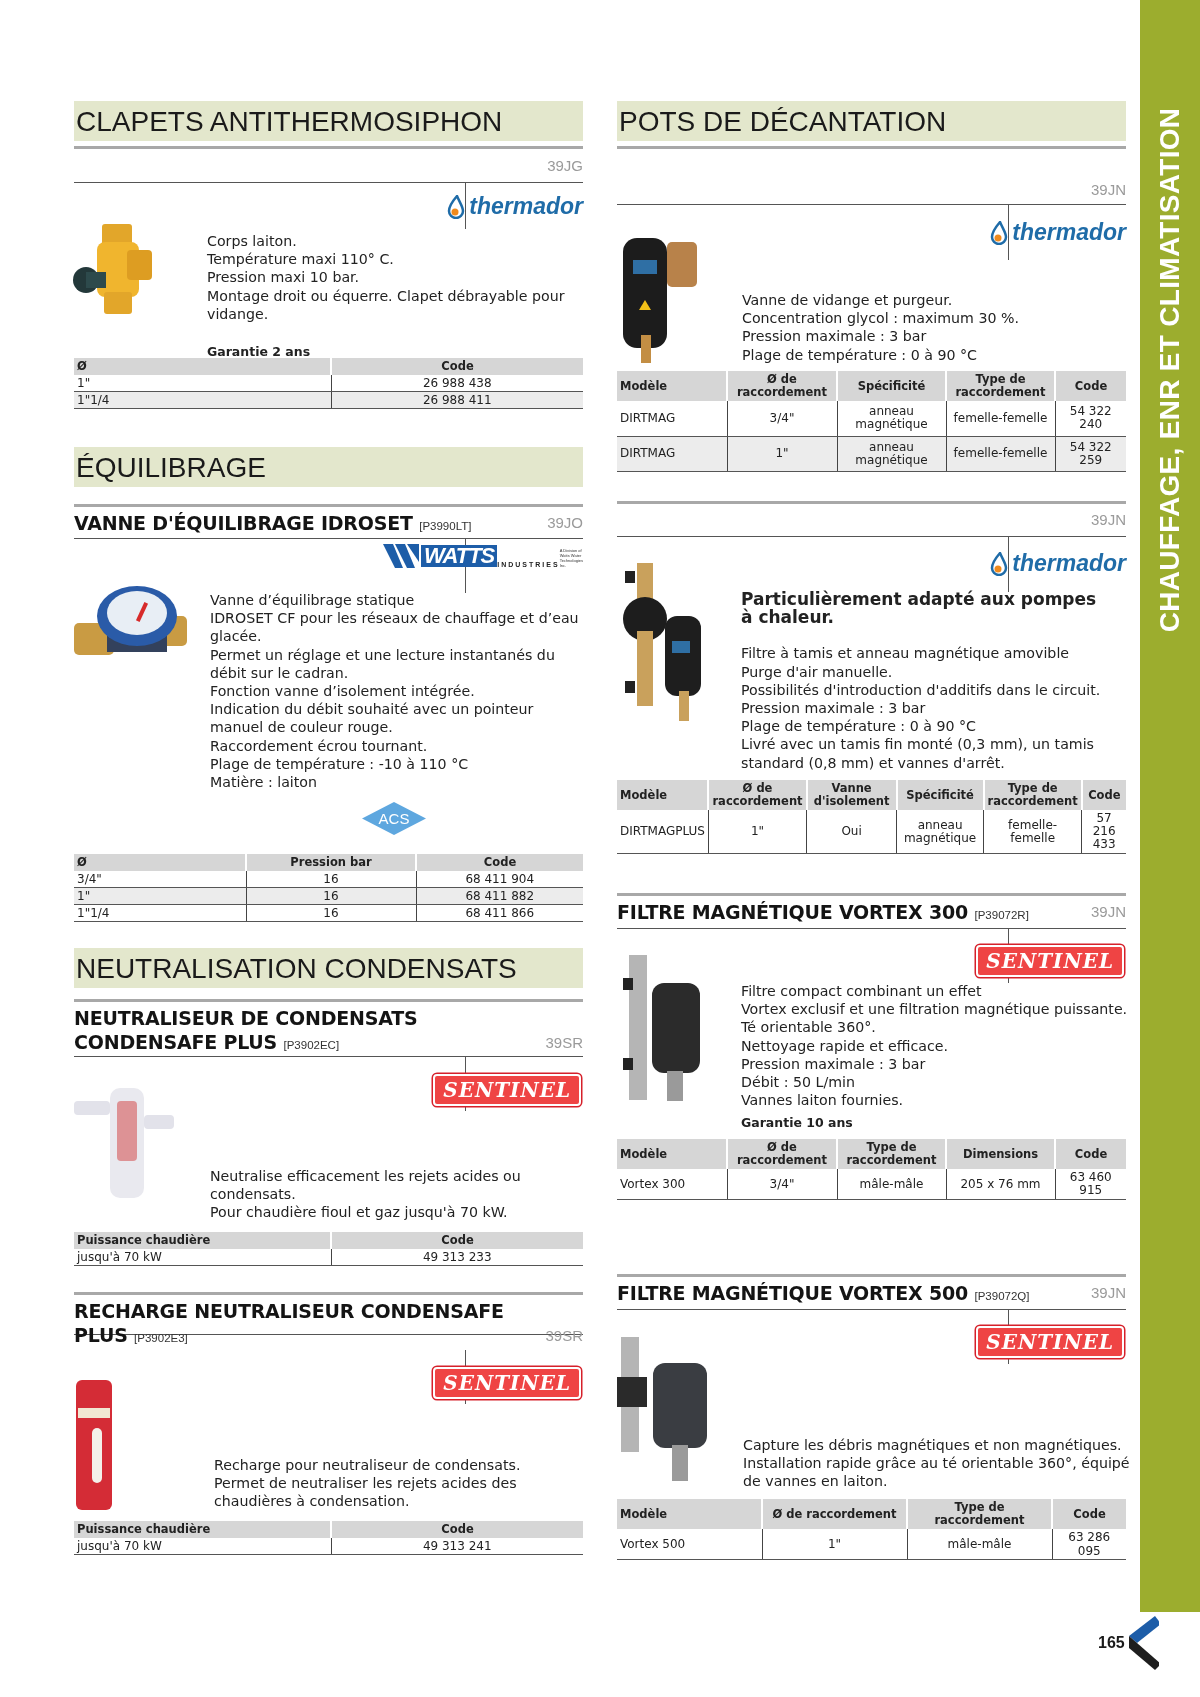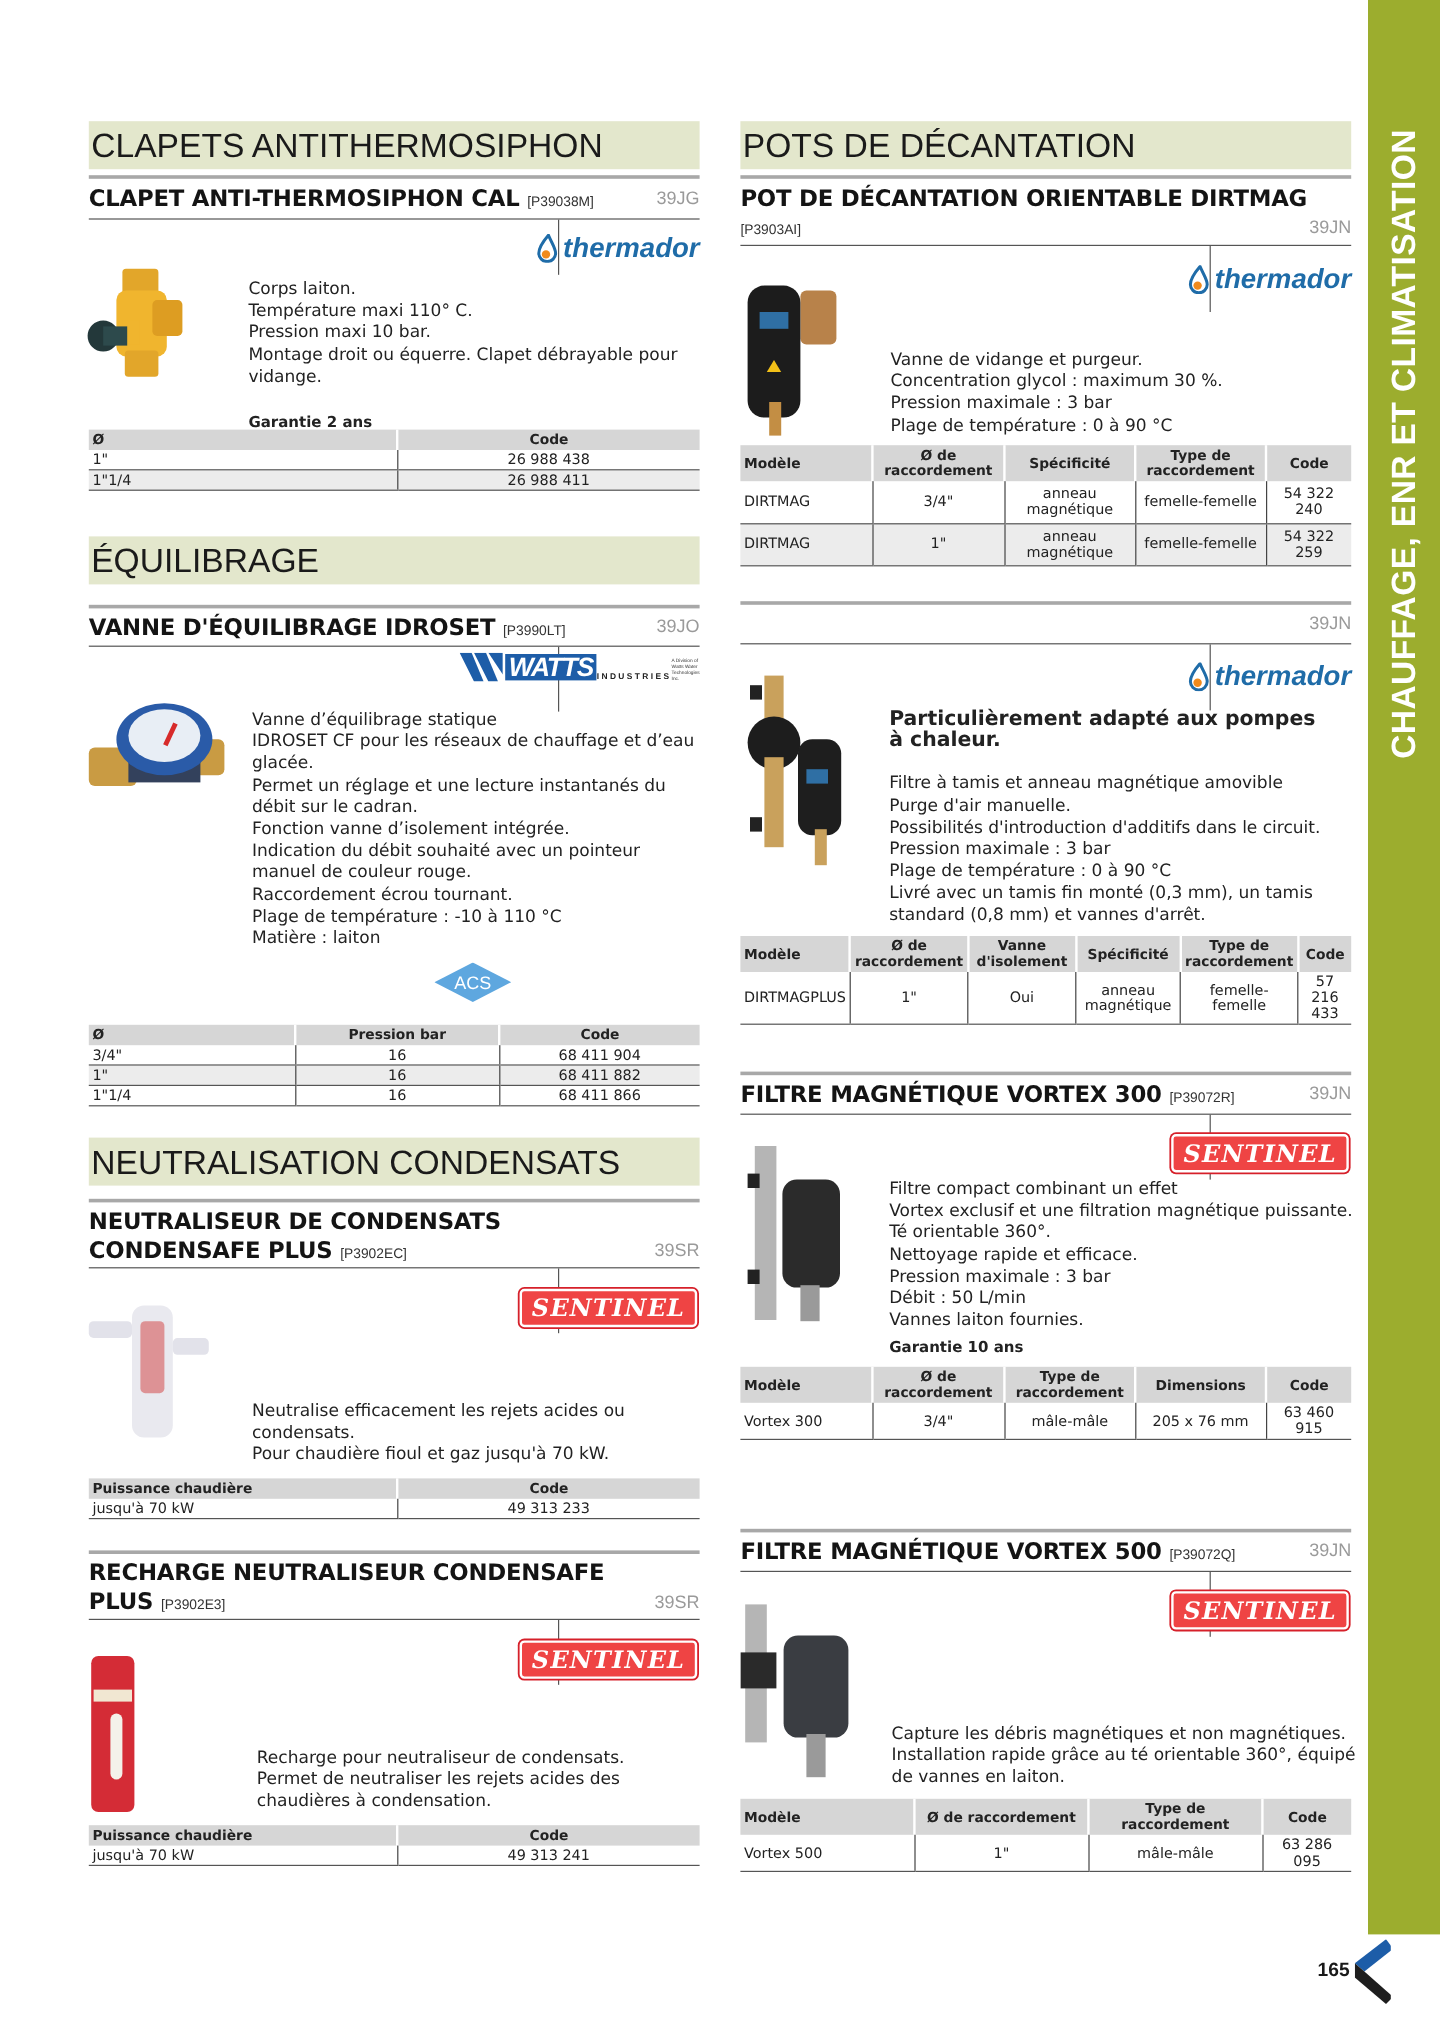--- a/index.html
+++ b/index.html
@@ -50,24 +50,20 @@
 </style>
 </head>
 <body>
 
 <div class="sidebar"></div>
 <div class="sidebar-text">CHAUFFAGE, ENR ET CLIMATISATION</div>
 
 <div class="section-band" style="left:74px; top:101px; width:509px;">CLAPETS ANTITHERMOSIPHON</div>
 
 <div class="prod-title-wrap" style="left:74px; top:146px; width:509px; height:37px;">
-  <div class="prod-title" style="position:absolute; left:0; top:5px;">
-    <span>CLAPET ANTI-THERMOSIPHON CAL</span>
-    <span class="ref">[P39038M]</span>
-  </div>
   <span class="family" style="top:8px;">39JG</span>
 </div>
 <div class="brand-box" style="left:465px; top:183px; width:118px; height:46px;">
   <div class="thermador" style="position:absolute; right:0; top:10px;">
     <span class="drop">
       <svg width="18" height="24" viewBox="0 0 18 24">
           <path d="M10 1 C4 8 2 12 2 16 a7 7 0 0 0 14 0 C16 12 13 8 10 1 Z" fill="none" stroke="#1f6ca8" stroke-width="2.5"></path>
           <circle cx="8" cy="17" r="3.5" fill="#f08a1c"></circle>
         </svg>
     </span>
@@ -225,21 +221,21 @@
   </tr>
     </thead>
   <tbody>
     <tr>
         <td>jusqu'à 70 kW</td>
         <td>49 313 233</td>
       </tr>
   </tbody>
 </table>
 
-<div class="prod-title-wrap" style="left:74px; top:1292px; width:509px; height:58px;">
+<div class="prod-title-wrap" style="left:74px; top:1292px; width:509px; height:43px;">
   <div class="prod-title" style="position:absolute; left:0; top:4px;">
     <span style="display:block;">RECHARGE NEUTRALISEUR CONDENSAFE</span>
     <span>PLUS</span>
     <span class="ref">[P3902E3]</span>
   </div>
   <span class="family" style="top:32px;">39SR</span>
 </div>
 <div class="brand-box" style="left:465px; top:1350px; width:118px; height:54px;">
   <span class="sentinel" style="position:absolute; right:2px; top:17px;">SENTINEL</span>
 </div>
@@ -266,24 +262,20 @@
     <tr>
         <td>jusqu'à 70 kW</td>
         <td>49 313 241</td>
       </tr>
   </tbody>
 </table>
 
 <div class="section-band" style="left:617px; top:101px; width:509px;">POTS DE DÉCANTATION</div>
 
 <div class="prod-title-wrap" style="left:617px; top:146px; width:509px; height:59px;">
-  <div class="prod-title" style="position:absolute; left:0; top:5px;">
-    <span style="display:block;">POT DE DÉCANTATION ORIENTABLE DIRTMAG</span>
-    <span class="ref" style="display:block; margin-top:2px;">[P3903AI]</span>
-  </div>
   <span class="family" style="top:32px;">39JN</span>
 </div>
 <div class="brand-box" style="left:1008px; top:205px; width:118px; height:55px;">
   <div class="thermador" style="position:absolute; right:0; top:14px;">
     <span class="drop">
       <svg width="18" height="24" viewBox="0 0 18 24">
           <path d="M10 1 C4 8 2 12 2 16 a7 7 0 0 0 14 0 C16 12 13 8 10 1 Z" fill="none" stroke="#1f6ca8" stroke-width="2.5"></path>
           <circle cx="8" cy="17" r="3.5" fill="#f08a1c"></circle>
         </svg>
     </span>

